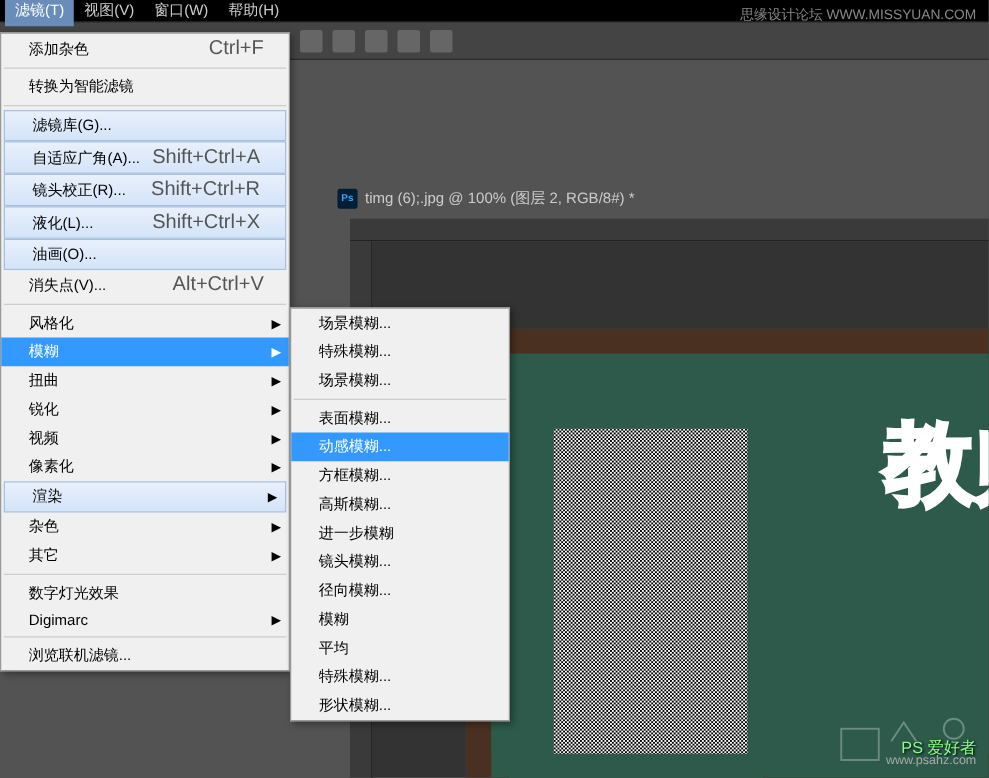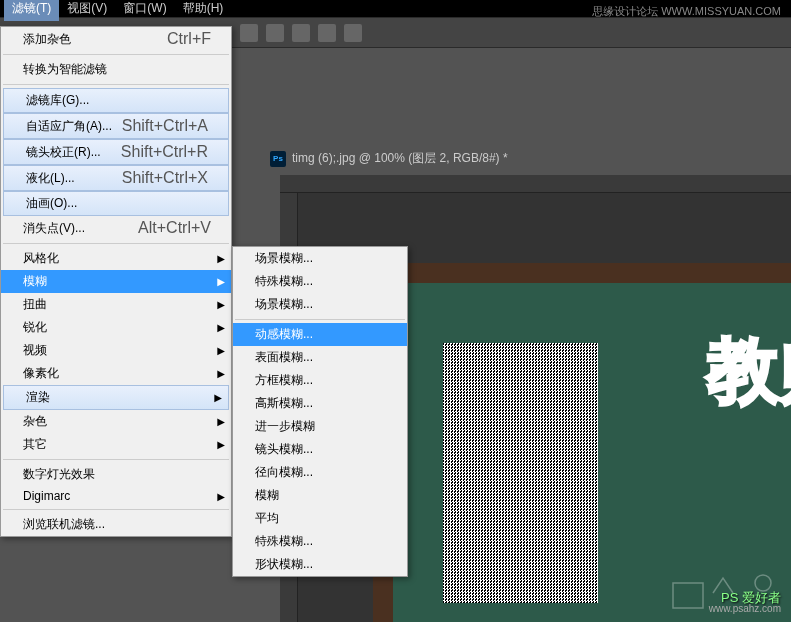--- a/index.html
+++ b/index.html
@@ -142,25 +142,25 @@
     <div class="menu-row">
       <span>场景模糊...</span>
     </div>
     <div class="menu-row">
       <span>特殊模糊...</span>
     </div>
     <div class="menu-row">
       <span>场景模糊...</span>
     </div>
     <div class="menu-sep"></div>
+    <div class="menu-row">
+      <span>表面模糊...</span>
+    </div>
     <div class="menu-row highlighted">
       <span>动感模糊...</span>
-    </div>
-    <div class="menu-row">
-      <span>表面模糊...</span>
     </div>
     <div class="menu-row">
       <span>方框模糊...</span>
     </div>
     <div class="menu-row">
       <span>高斯模糊...</span>
     </div>
     <div class="menu-row">
       <span>进一步模糊</span>
     </div>

